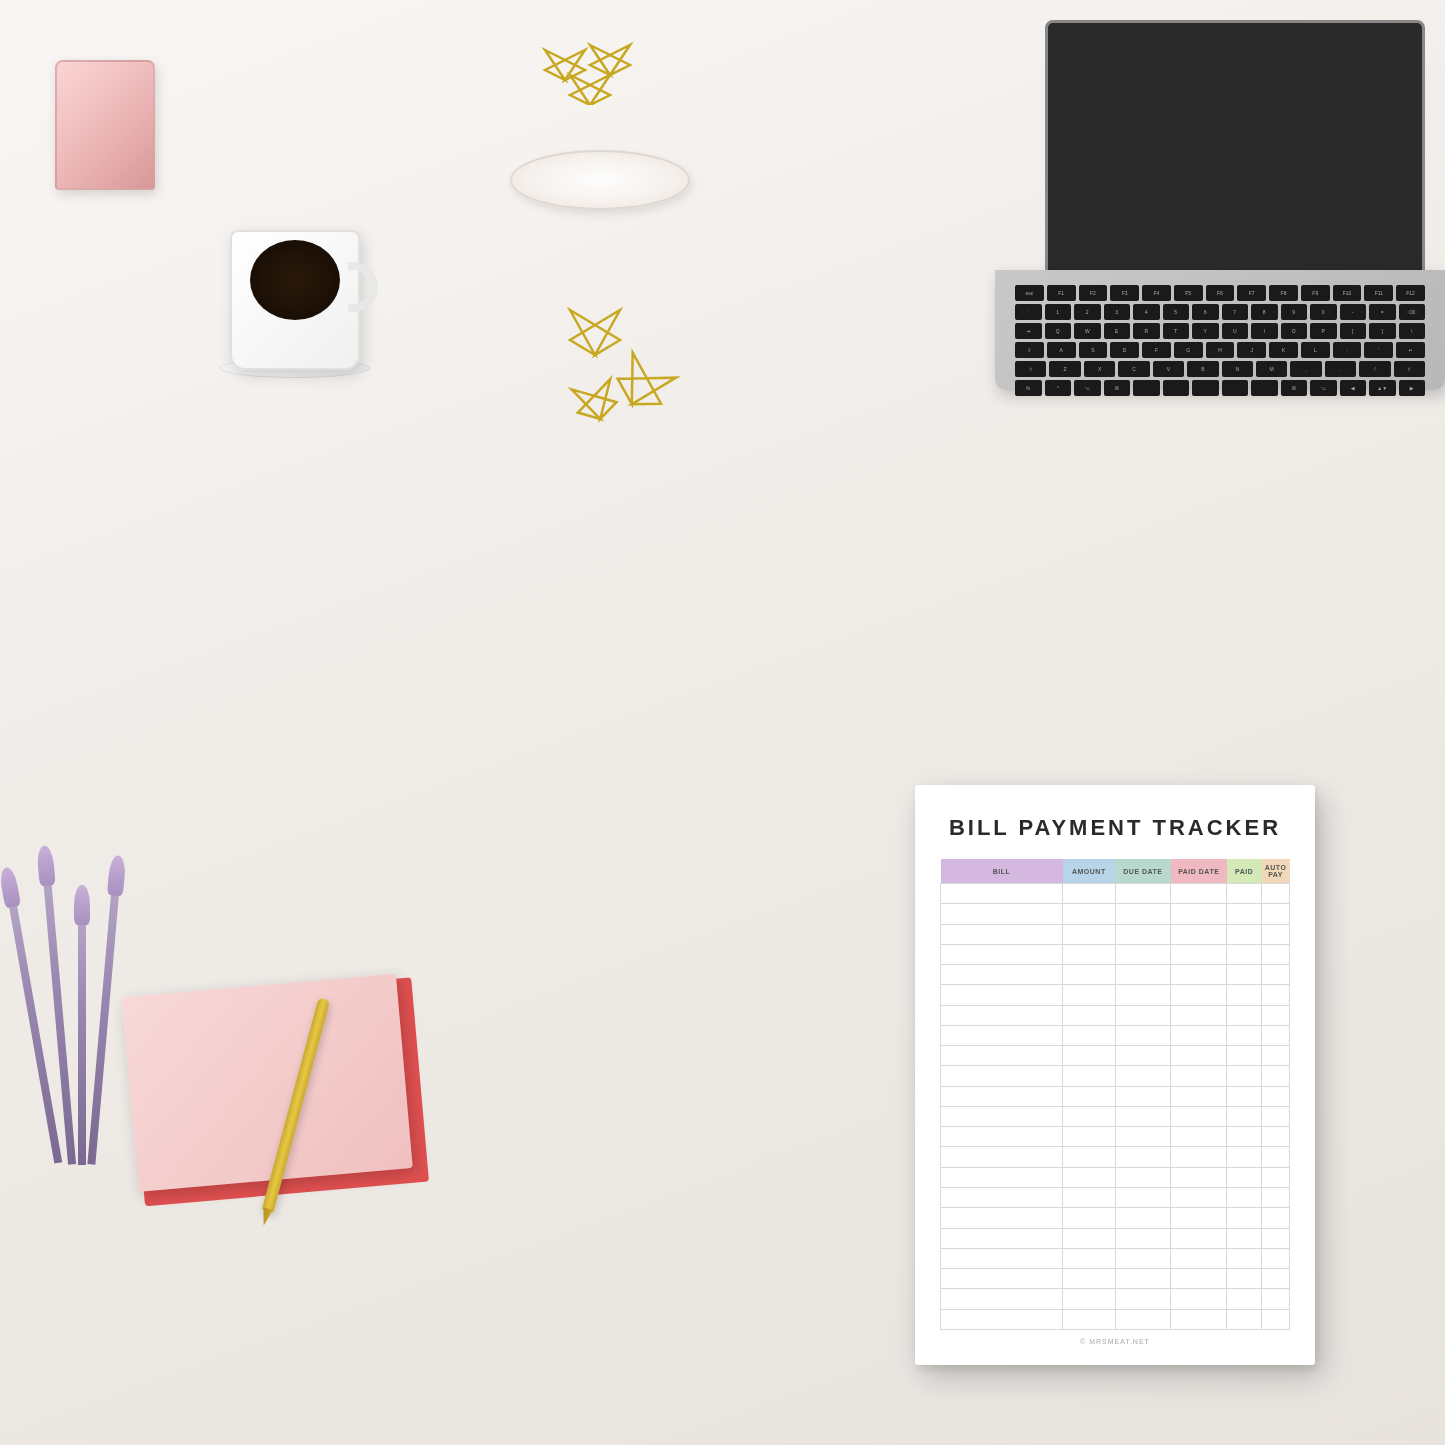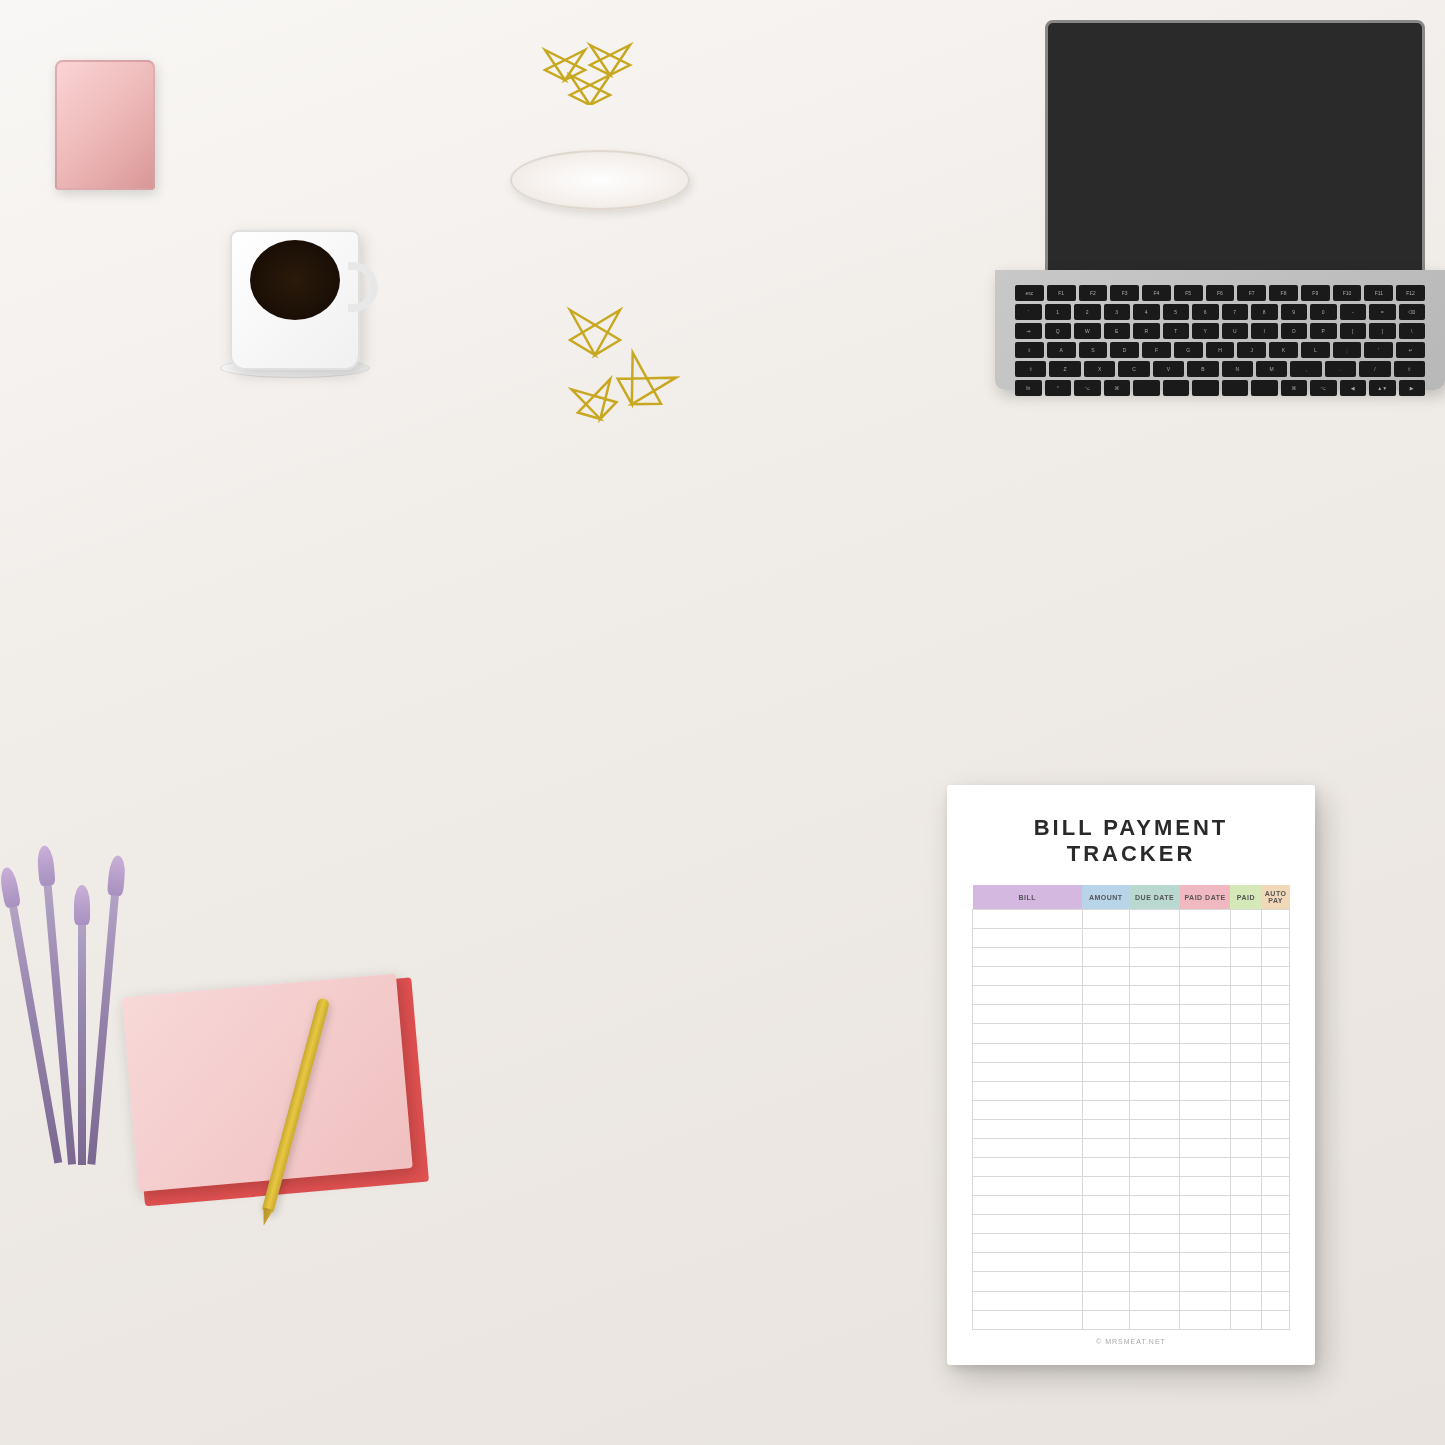--- a/index.html
+++ b/index.html
@@ -260,21 +260,21 @@
       align-items: center;
       justify-content: center;
       font-family: Arial, sans-serif;
     }
 
     
     .paper {
       position: absolute;
       bottom: 80px;
       right: 130px;
-      width: 368px;
+      width: 400px;
       height: 580px;
       background: #ffffff;
       border-radius: 3px;
       box-shadow: 8px 12px 30px rgba(0,0,0,0.2), 2px 4px 8px rgba(0,0,0,0.1);
       padding: 30px 25px 20px;
       display: flex;
       flex-direction: column;
     }
 
     .paper-title {

